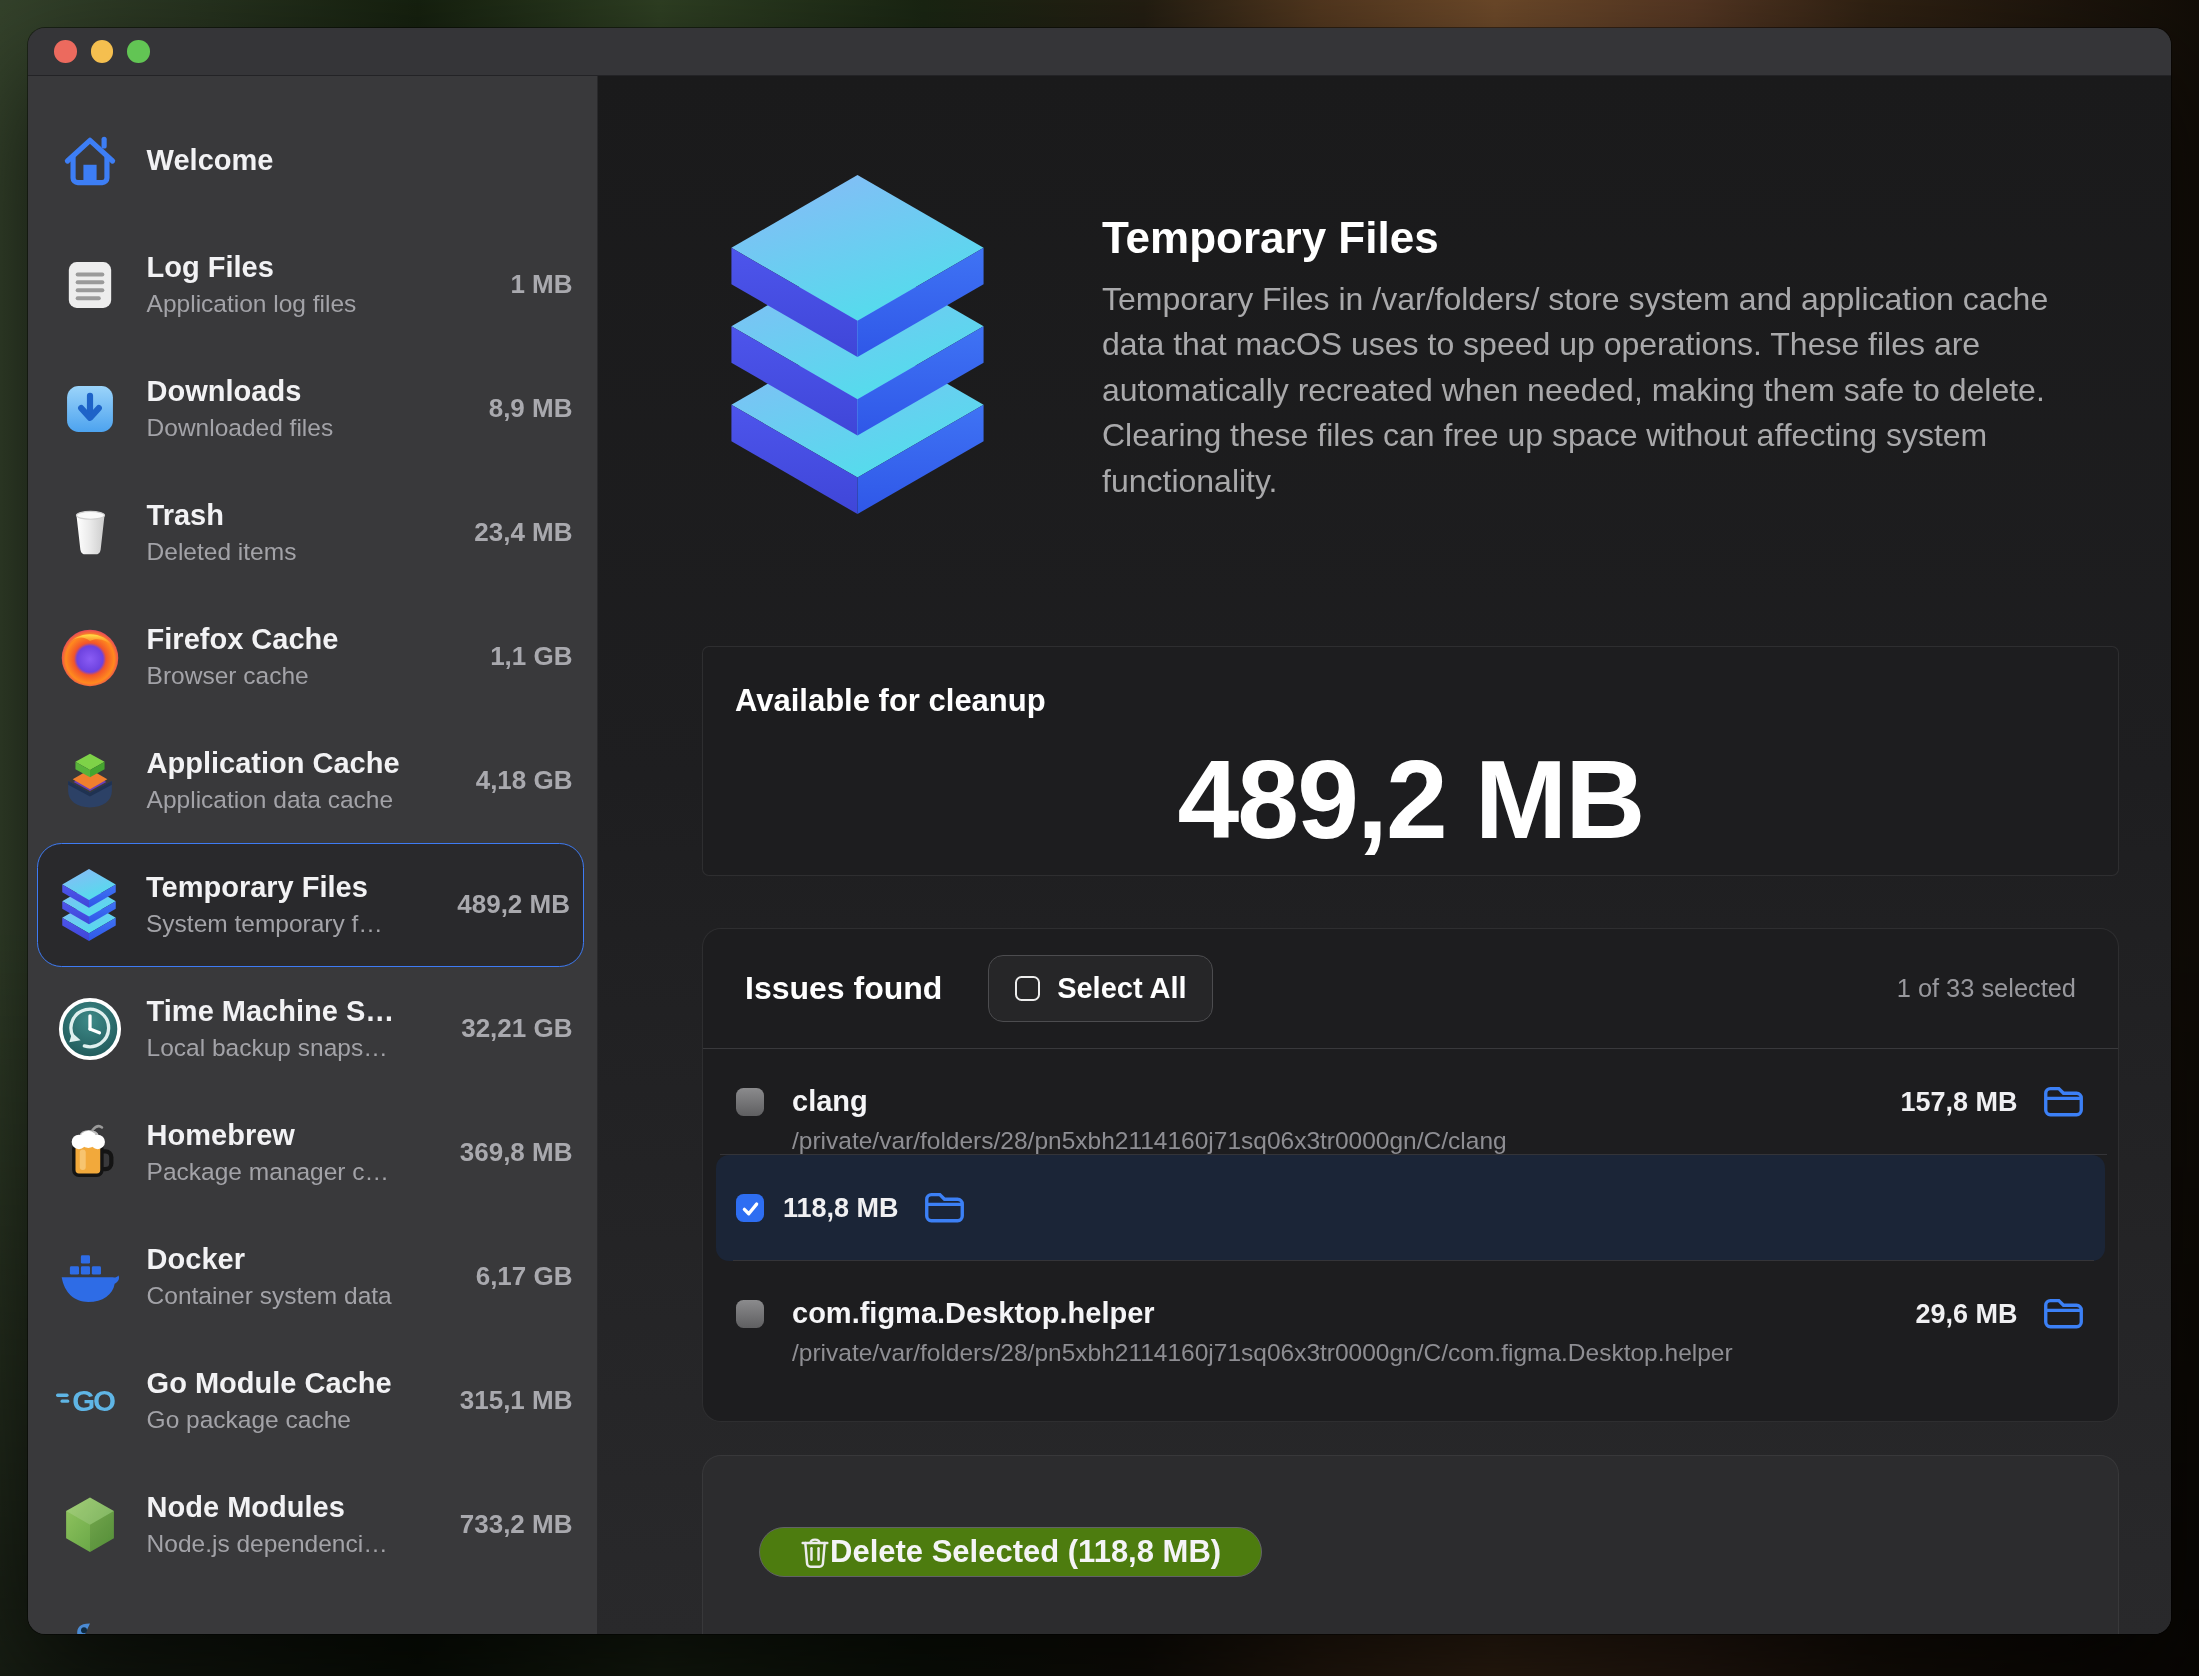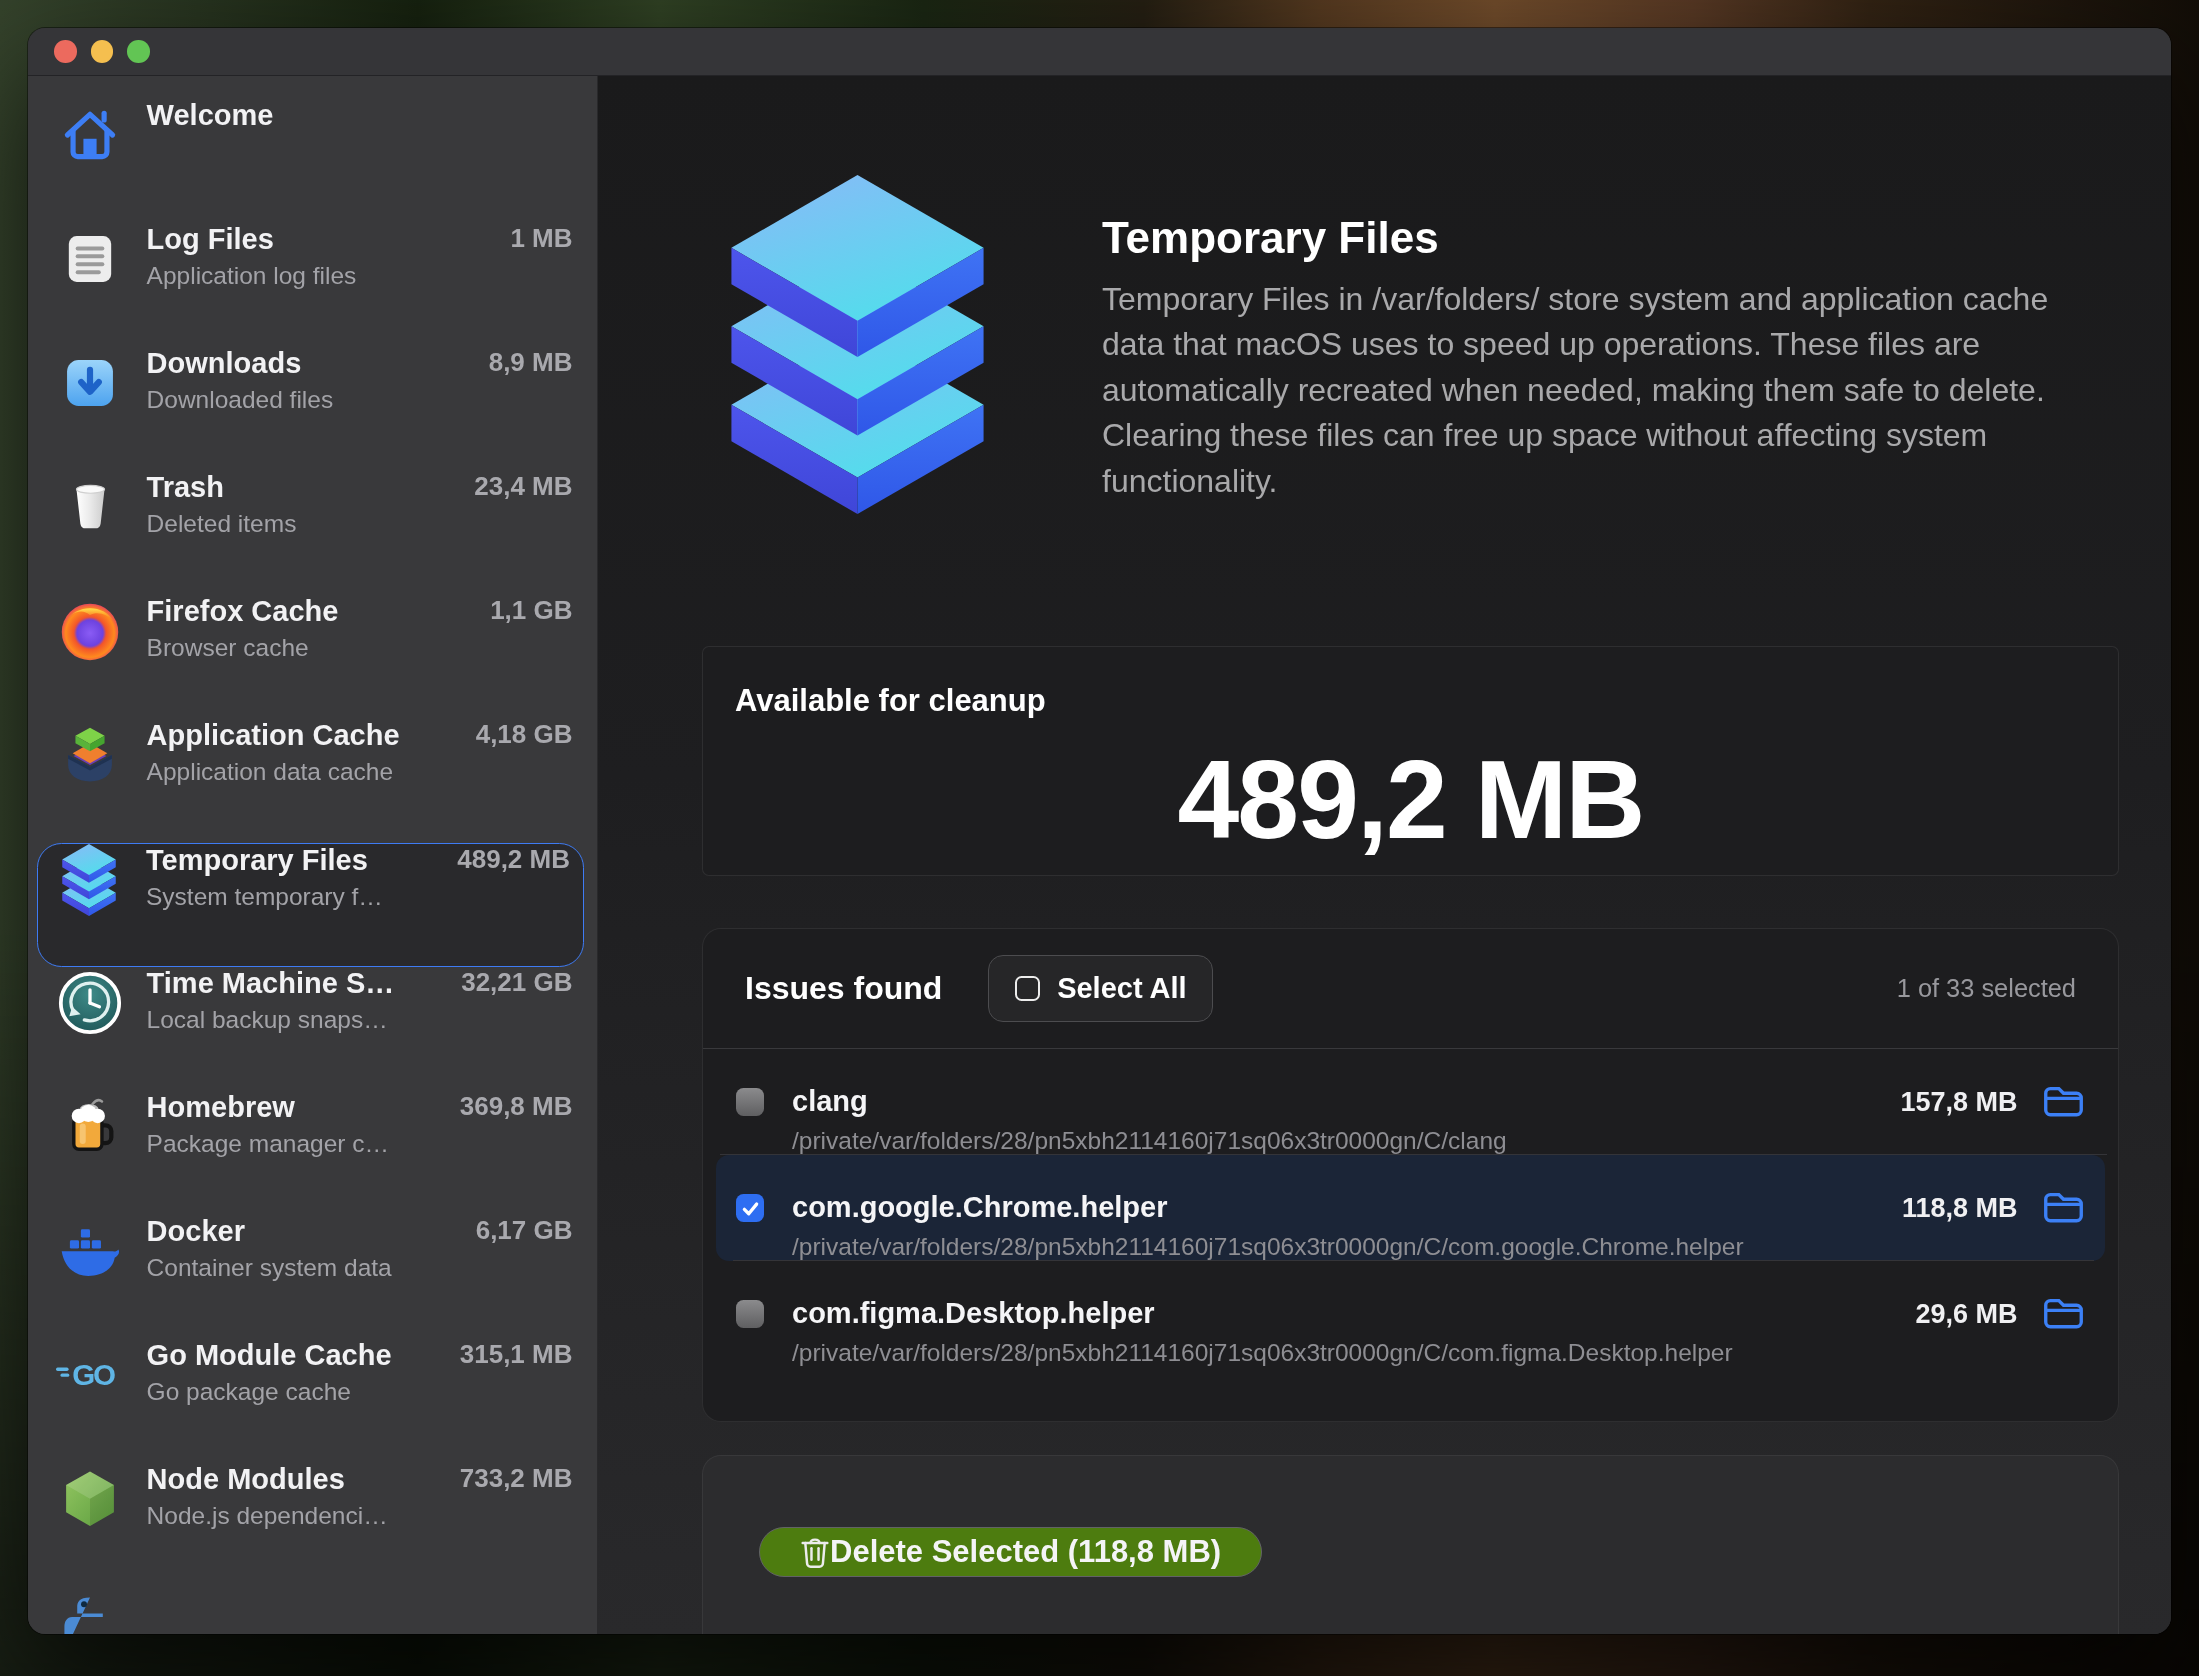--- a/index.html
+++ b/index.html
@@ -14,21 +14,21 @@
     position:absolute;left:28px;top:28px;width:2143px;height:1606px;
     border-radius:17px;overflow:hidden;background:#2a2a2c;
     box-shadow:0 47px 113px rgba(0,0,0,0.65), 0 0 0 0.9px rgba(0,0,0,0.45);
   }
   .titlebar{height:47px;background:#353538;border-bottom:0.9px solid #232326;display:flex;align-items:center;padding-left:26px;}
   .light{width:22.6px;height:22.6px;border-radius:50%;margin-right:14px;flex:none;}
   .light.close{background:#ec6a5e;} .light.min{background:#f5bf4f;} .light.zoomb{background:#62c554;}
 
   .content{display:flex;height:1558px;}
   .sidebar{width:570px;flex:none;background:#39393b;border-right:0.9px solid #29292b;padding-top:22.6px;box-sizing:border-box;overflow:hidden;}
-  .sb-item{height:124px;display:flex;align-items:flex-start;padding:0 24.5px 0 28px;box-sizing:border-box;cursor:pointer;}
+  .sb-item{height:124px;display:flex;align-items:center;padding:0 24.5px 0 28px;box-sizing:border-box;cursor:pointer;}
   .sb-item.selected{border:1.9px solid #3e7bf4;border-radius:24.5px;background:#29292c;margin:0 13px 0 9.4px;padding:0 13px 0 17px;}
   .sb-icon{width:68px;height:72px;display:flex;justify-content:center;align-items:center;flex:none;}
   .sb-icon svg{display:block;}
   .sb-text{margin-left:22.6px;display:flex;flex-direction:column;min-width:0;}
   .sb-label{font-size:29px;font-weight:700;color:#f2f2f4;white-space:nowrap;}
   .sb-sub{font-size:24.5px;color:#a3a3a8;margin-top:6.6px;white-space:nowrap;}
   .sb-size{margin-left:auto;font-size:26px;font-weight:700;color:#a9a9ae;white-space:nowrap;padding-left:19px;}
 
   .main{flex:1;background:linear-gradient(180deg,#1a1a1b 0%,#1e1e20 45%,#29292b 100%);padding:0 52px 0 104px;box-sizing:border-box;overflow:hidden;}
   .hero{display:flex;padding-top:99px;}
@@ -408,24 +408,20 @@
                   </svg>
                 </span>
               </button>
   </div>
             <div class="issue-row checked">
     <span class="row-check">
                 <svg viewBox="0 0 24 24" width="21">
                   <polyline points="5,13 10,18 19,7" fill="none" stroke="#ffffff" stroke-width="3.8" stroke-linecap="round" stroke-linejoin="round"></polyline>
                 </svg>
               </span>
-    <span class="row-text">
-      <div class="row-name">com.google.Chrome.helper</div>
-      <div class="row-path">/private/var/folders/28/pn5xbh2114160j71sq06x3tr0000gn/C/com.google.Chrome.helper</div>
-    </span>
     <span class="row-size">118,8 MB</span>
     <button class="folder-btn">
                 <span style="display:flex;">
                   <svg viewBox="0 0 46 40" width="43">
                     <path d="M4 11 a5 5 0 0 1 5 -5 h9 l5 5 h14 a5 5 0 0 1 5 5 v13 a5 5 0 0 1 -5 5 H9 a5 5 0 0 1 -5 -5 z" fill="none" stroke="#3c80f6" stroke-width="3.6"></path>
                     <line x1="4" y1="16.5" x2="42" y2="16.5" stroke="#3c80f6" stroke-width="3.6"></line>
                   </svg>
                 </span>
               </button>
   </div>

